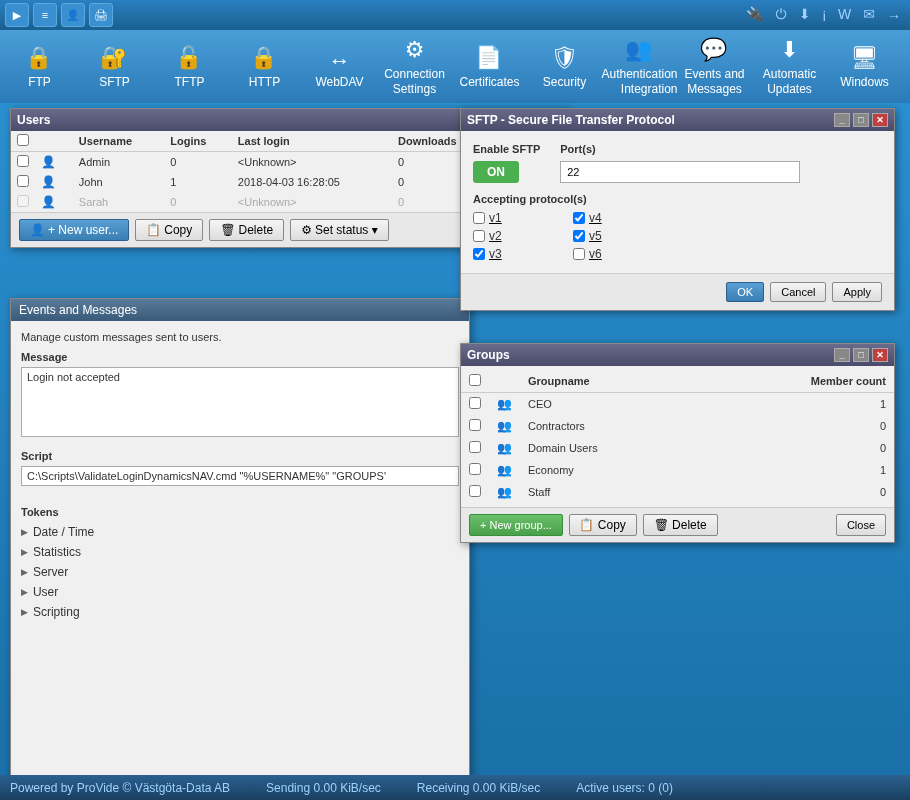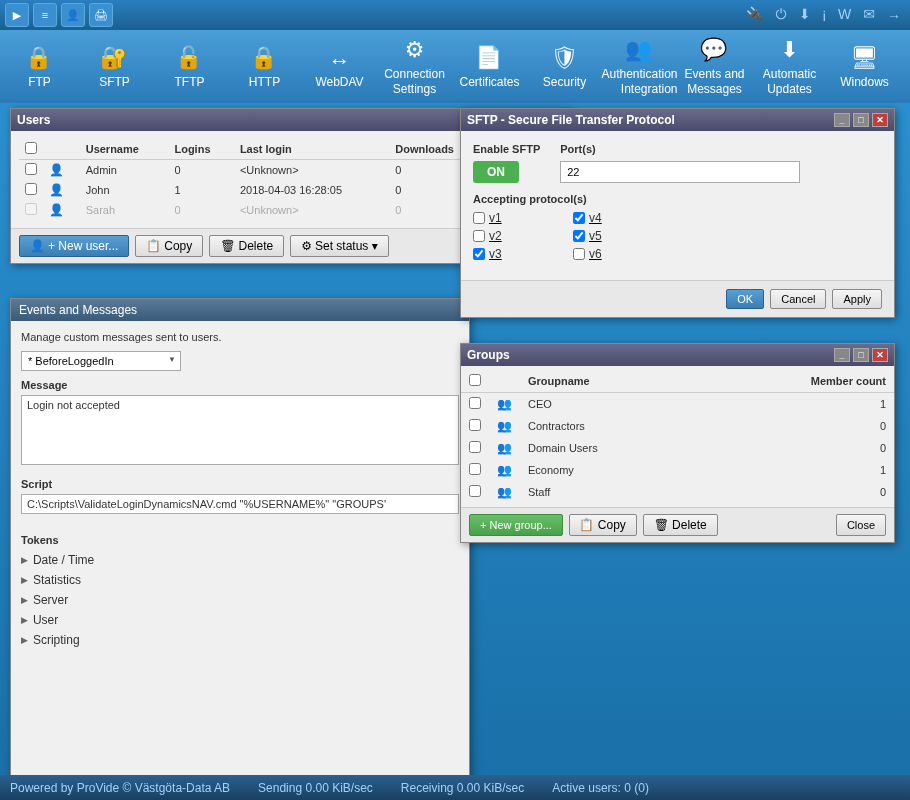--- a/index.html
+++ b/index.html
@@ -70,21 +70,21 @@
       background: #888; border: 1px solid #aaa;
       display: flex; align-items: center; justify-content: center;
       font-size: 9px; color: white; cursor: pointer;
     }
 
     
     .users-window {
       top: 5px; left: 10px;
       width: 560px;
     }
-    .users-content { padding: 8px; }
+    .users-content { }
     .users-table { width: 100%; border-collapse: collapse; }
     .users-table th {
       text-align: left; padding: 3px 6px;
       border-bottom: 1px solid #ccc;
       color: #333; font-weight: bold; font-size: 11px;
     }
     .users-table td {
       padding: 3px 6px; font-size: 11px; color: #333;
     }
     .users-table tr.disabled td { color: #aaa; }
@@ -167,21 +167,20 @@
     }
     .protocols-grid {
       display: grid; grid-template-columns: 100px 100px;
       gap: 4px 0; margin-top: 4px; text-decoration: underline;
     }
     .protocol-item { display: flex; align-items: center; gap: 4px; font-size: 11px; color: #333; }
     .sftp-footer {
       display: flex; justify-content: flex-end; gap: 6px;
       padding: 8px 12px; border-top: 1px solid #ccc;
       background: #e8e8e8;
-      margin-top: 7px;
     }
 
     
     .groups-window {
       top: 240px; left: 460px;
       width: 435px;
     }
     .groups-content { padding: 4px 0; }
     .groups-table { width: 100%; border-collapse: collapse; }
     .groups-table th {
@@ -203,21 +202,21 @@
       background: linear-gradient(180deg, #6abf6a 0%, #4a9f4a 100%);
       color: white; border-color: #3a8f3a;
     }
 
     
     .status-bar {
       position: absolute; bottom: 0; left: 0; right: 0;
       height: 25px; background: linear-gradient(180deg, #2a6090 0%, #1a4060 100%);
       display: flex; align-items: center;
       color: #a0d0ff; font-size: 11px; padding: 0 10px;
-      gap: 28px;
+      gap: 36px;
     }
 
     input[type="checkbox"] { width: 12px; height: 12px; cursor: pointer; }
   </style>
 </head>
 <body>
 
 <div class="top-bar">
   <div class="top-bar-btn">▶</div>
   <div class="top-bar-btn">≡</div>
@@ -360,27 +359,20 @@
       </button>
     </div>
   </div>
 
   <div class="events-panel window">
     <div class="events-titlebar">
       <span>Events and Messages</span>
     </div>
     <div class="events-content">
       <div style="margin-bottom:8px;font-size:11px;color:#333;">Manage custom messages sent to users.</div>
-      <div class="dropdown-wrapper">
-        <select class="dropdown">
-          <option>* BeforeLoggedIn</option>
-          <option>AfterLoggedIn</option>
-          <option>BeforeLoggedOut</option>
-        </select>
-      </div>
       <div style="margin-top:8px;">
         <div class="section-label">Message</div>
         <textarea class="message-box" style="">Login not accepted</textarea>
       </div>
       <div style="margin-top:10px;">
         <div class="section-label">Script</div>
         <input class="script-box" type="text" value="C:\Scripts\ValidateLoginDynamicsNAV.cmd &quot;%USERNAME%&quot; &quot;GROUPS'" style="">
       </div>
       <div class="tokens-section">
         <div class="section-label">Tokens</div>

